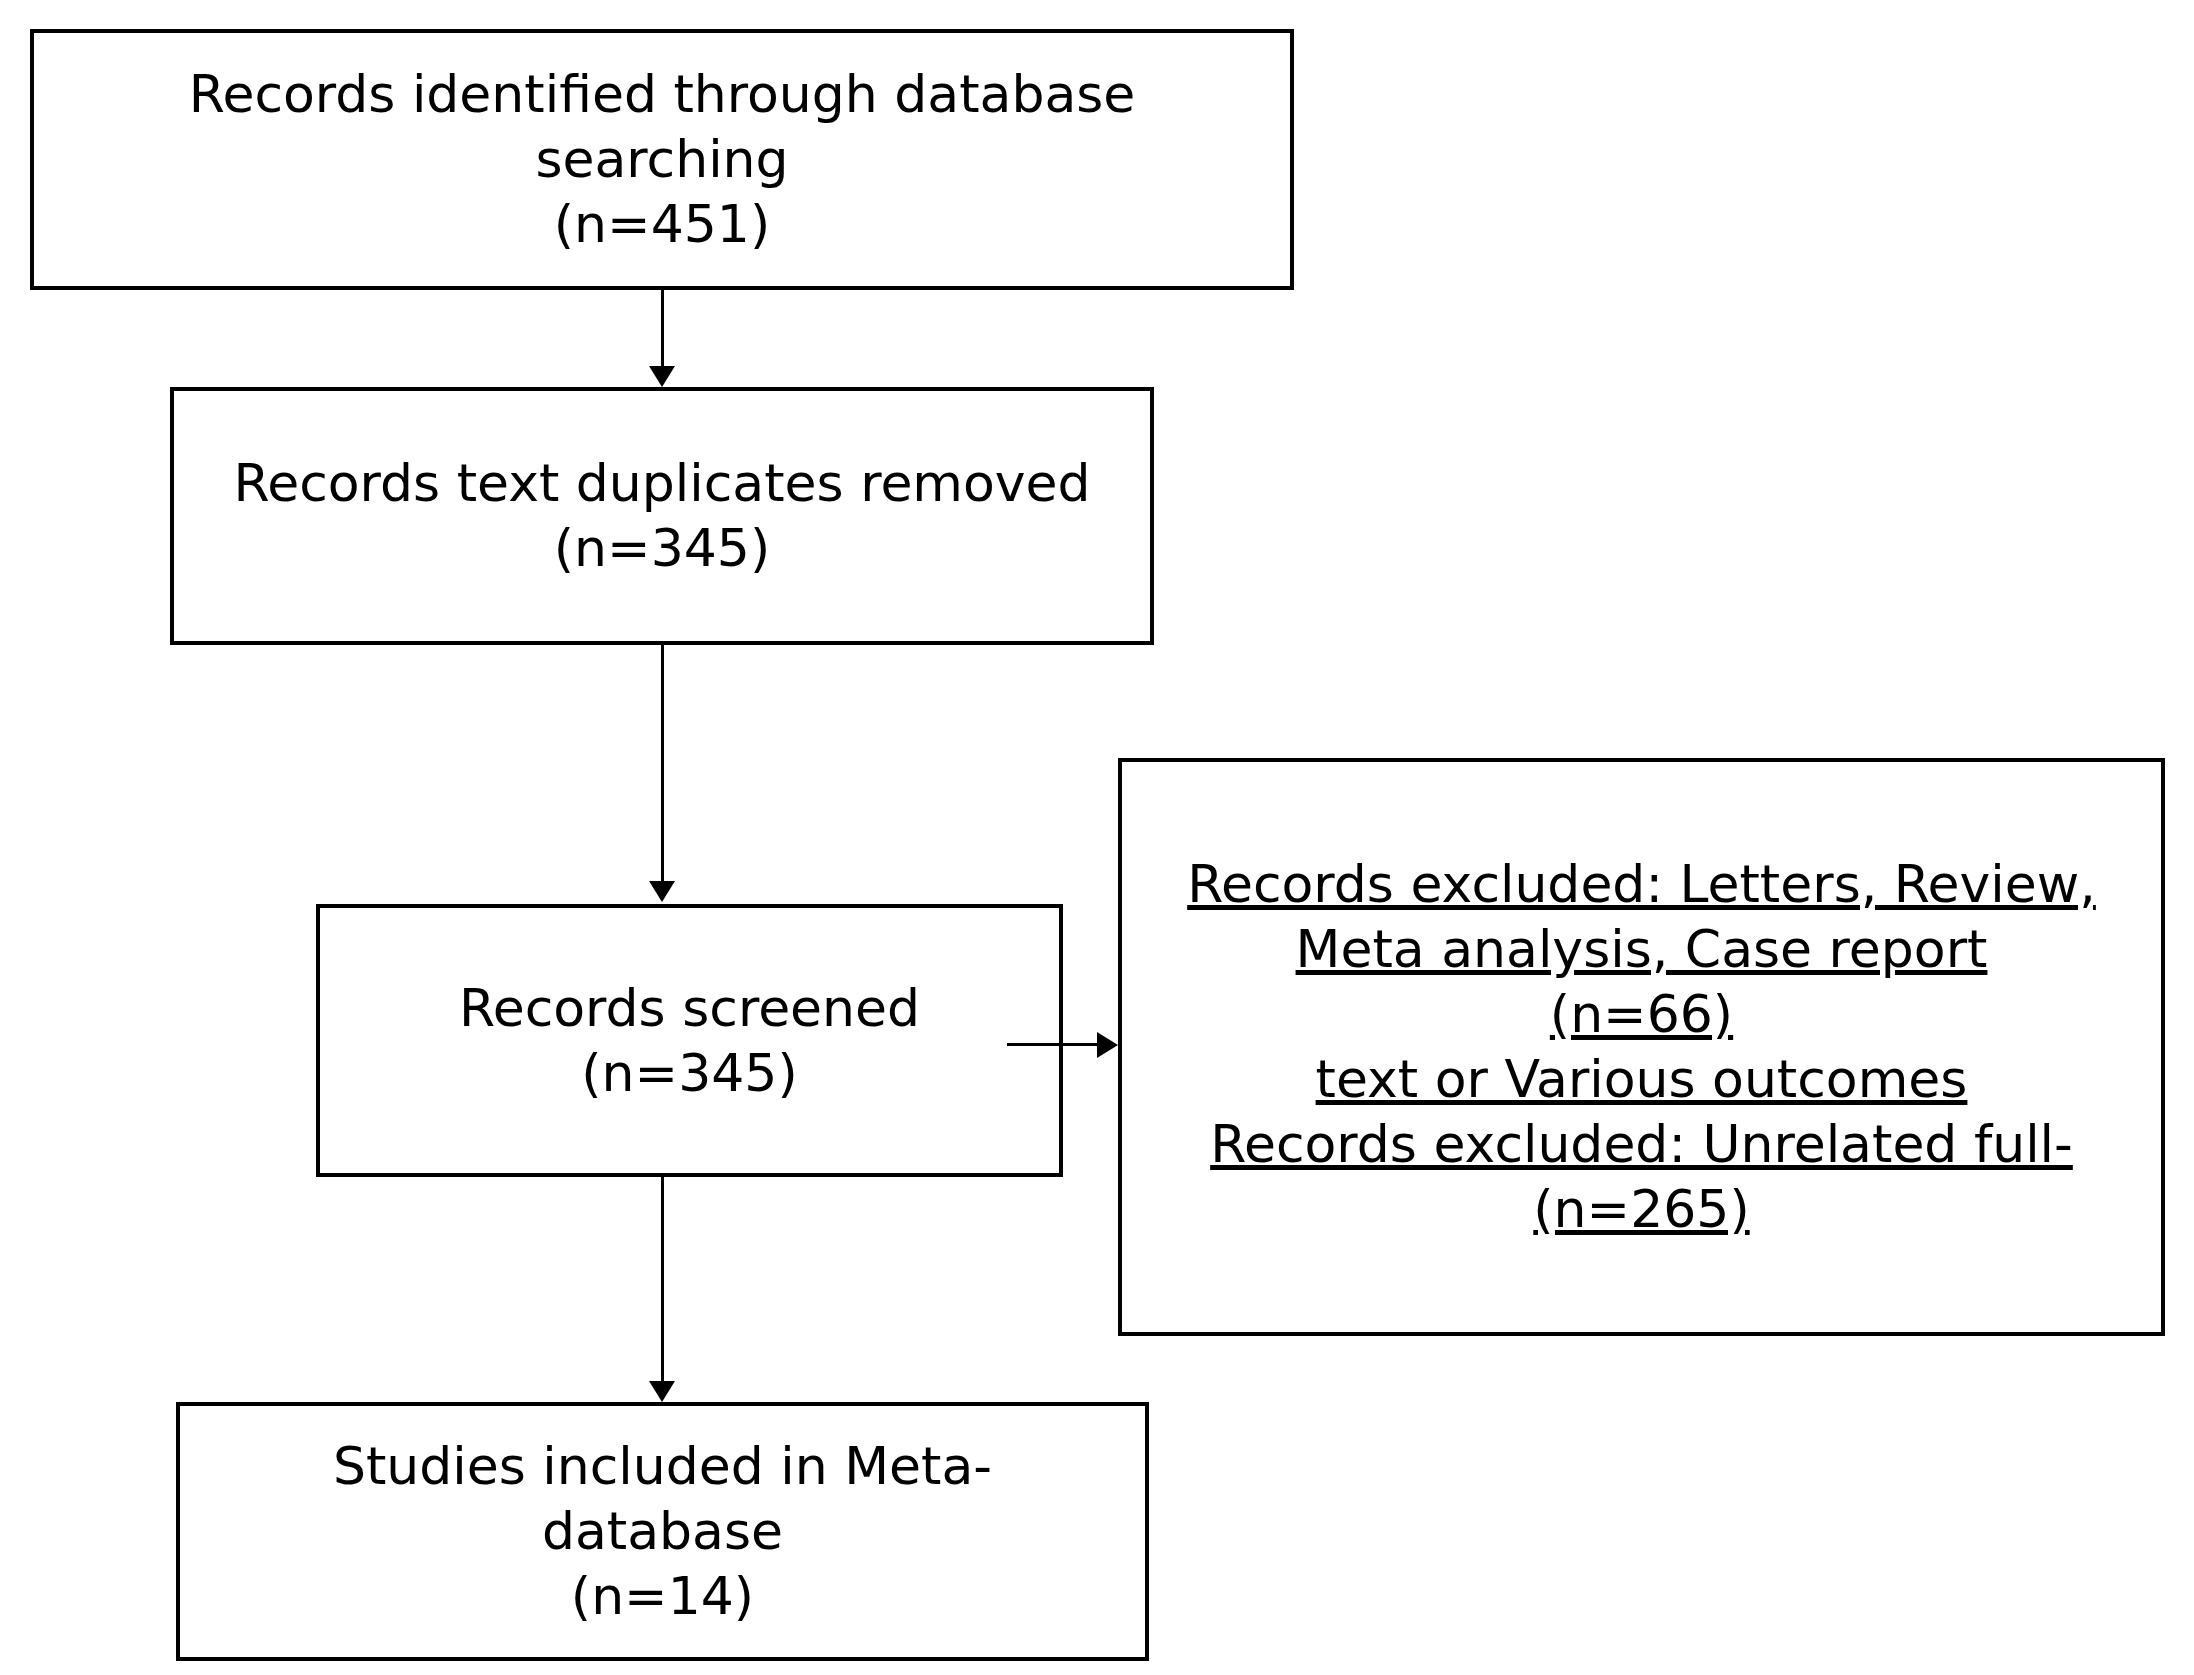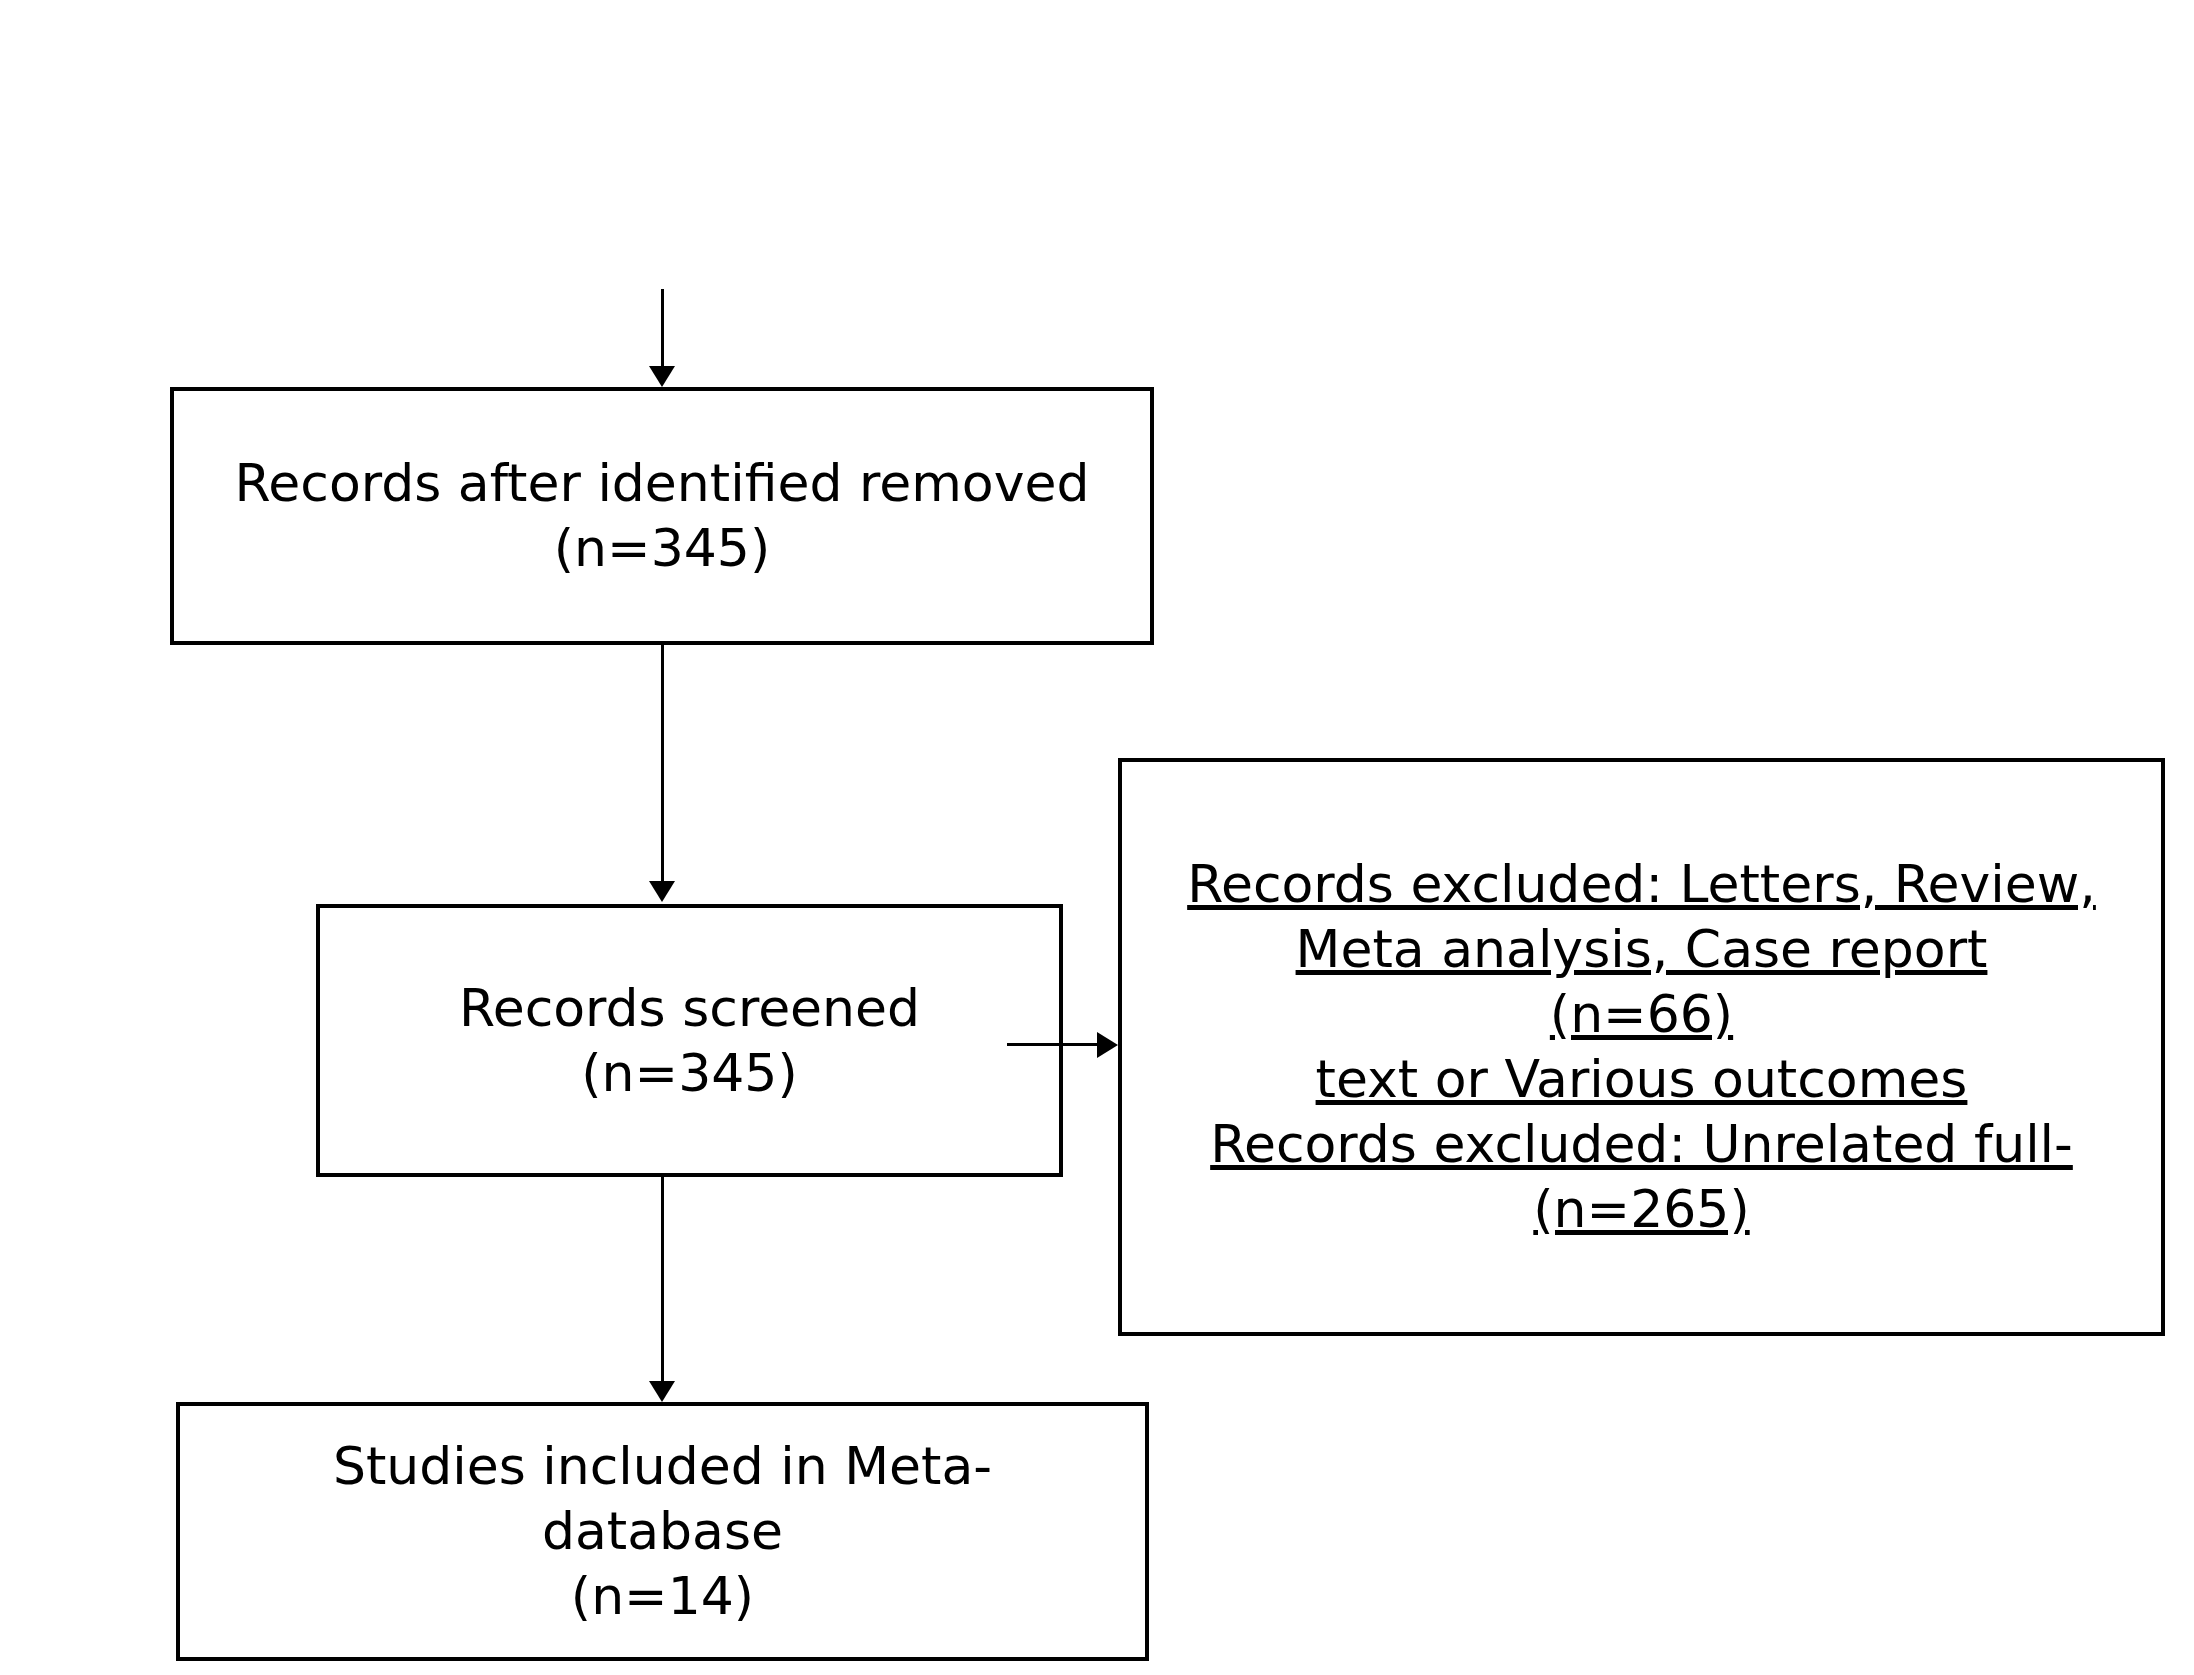--- a/index.html
+++ b/index.html
@@ -71,26 +71,31 @@
   .arrow3-line { left: 1007px; top: 1043px; width: 93px; }
   .arrow3-head { left: 1097px; top: 1032px; }
   .arrow4-line { left: 661px; top: 1174px; height: 210px; }
   .arrow4-head { left: 649px; top: 1381px; }
 </style>
 </head>
 <body>
 
 <div class="diagram">
 
+  <div class="box box-identification">
+    <div class="tline">Records identified through database</div>
+    <div class="tline">searching</div>
+    <div class="tline">(n=451)</div>
+  </div>
 
   <div class="vline arrow1-line"></div>
   <div class="head-down arrow1-head"></div>
 
   <div class="box box-duplicates">
-    <div class="tline">Records after identified removed</div>
+    <div class="tline">Records text duplicates removed</div>
     <div class="tline">(n=345)</div>
   </div>
 
   <div class="vline arrow2-line"></div>
   <div class="head-down arrow2-head"></div>
 
   <div class="box box-screening">
     <div class="tline">Records screened</div>
     <div class="tline">(n=345)</div>
   </div>

